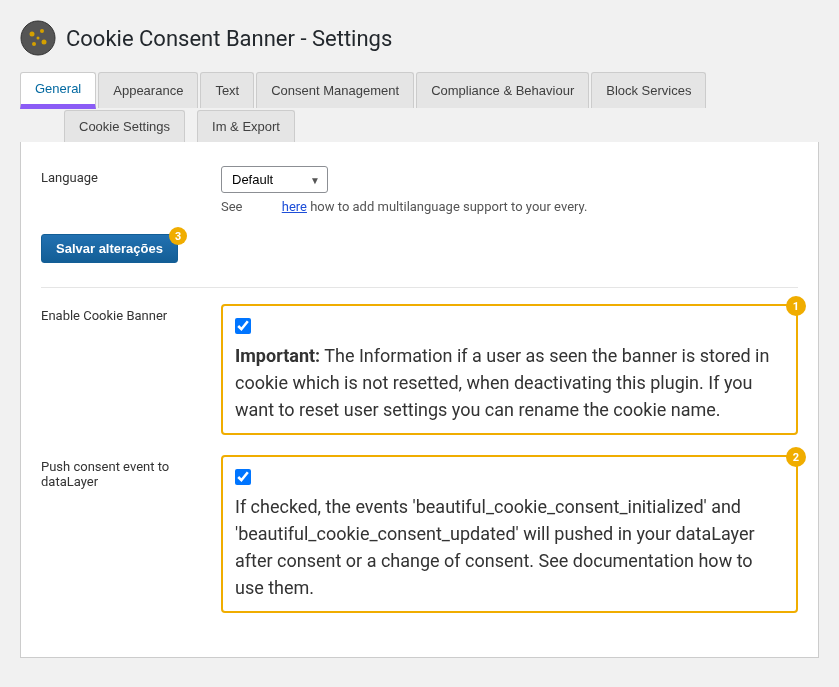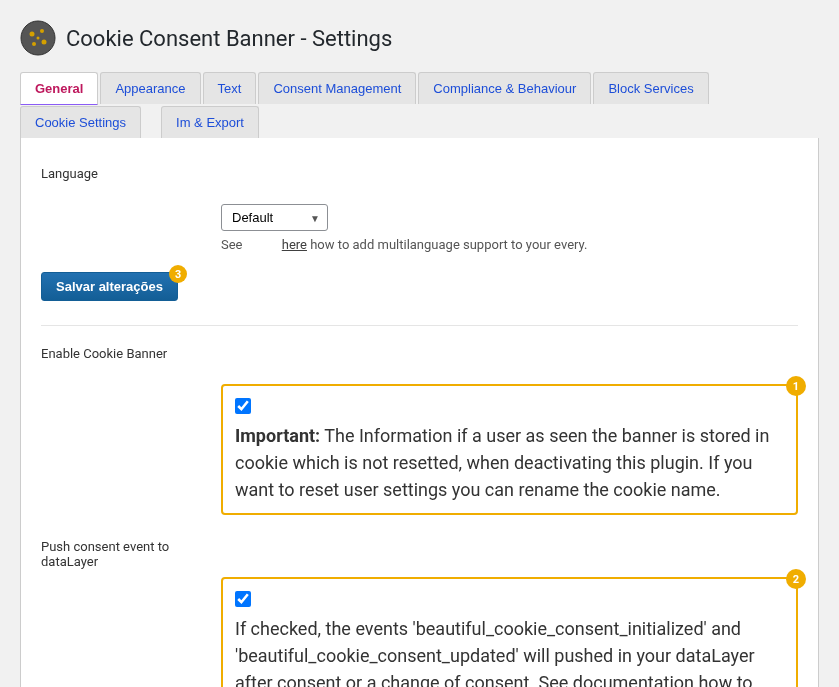--- a/index.html
+++ b/index.html
@@ -29,30 +29,30 @@
       font-weight: 400;
       color: #23282d;
     }
     .tab-btn {
       padding: 8px 14px;
       background: #e5e5e5;
       border: 1px solid #ccc;
       border-bottom: none;
       cursor: pointer;
       font-size: 13px;
-      color: #1d4ed8;
+      color: #404040;
       border-radius: 3px 3px 0 0;
       outline: none;
     }
     .tab-btn.active {
       background: #fff;
-      border-bottom: 1px solid #8b5cf6;
+      border-bottom: 5px solid #8b5cf6;
       margin-bottom: -1px;
-      font-weight: 700;
-      color: #be185d;
+      font-weight: 400;
+      color: #0369a1;
     }
     .content-area {
       background: #fff;
       border: 1px solid #ccc;
       border-top: none;
       padding: 24px 20px;
     }
     .settings-row {
       display: flex;
       align-items: flex-start;
@@ -61,21 +61,20 @@
     }
     .settings-label {
       width: 160px;
       min-width: 160px;
       padding-top: 4px;
       font-weight: 400;
       font-size: 13px;
     }
     .settings-control {
       flex: 1;
-      margin-top: 42px;
     }
     .select-wrapper {
       position: relative;
       display: inline-block;
     }
     .select-wrapper select {
       appearance: none;
       background: #fff;
       border: 1px solid #8c8f94;
       border-radius: 3px;
@@ -92,21 +91,21 @@
       pointer-events: none;
       font-size: 10px;
       color: #555;
     }
     .help-text {
       margin-top: 6px;
       font-size: 13px;
       color: #555;
     }
     .help-text a {
-      color: #404040;
+      color: #1d4ed8;
       text-decoration: underline;
       padding-left: 36px;
     }
     .save-btn-row {
       margin: 18px 0 24px 0;
       display: flex;
       align-items: center;
       gap: 8px;
     }
     .save-btn {
@@ -185,22 +184,23 @@
       display: flex;
       flex-direction: column;
     }
     .tabs-top-row {
       display: flex;
       gap: 2px;
       flex-wrap: wrap;
     }
     .tabs-bottom-row {
       display: flex;
-      gap: 20px;
+      gap: 12px;
       margin-top: 2px;
+      margin-left: 44px;
     }
   </style>
 </head>
 <body>
 
 <div class="page-wrapper">
 
   <div class="plugin-title">
     <svg class="plugin-title-icon" viewBox="0 0 36 36" xmlns="http://www.w3.org/2000/svg">
       <circle cx="18" cy="18" r="17" fill="#555" stroke="#333" stroke-width="1"></circle>

